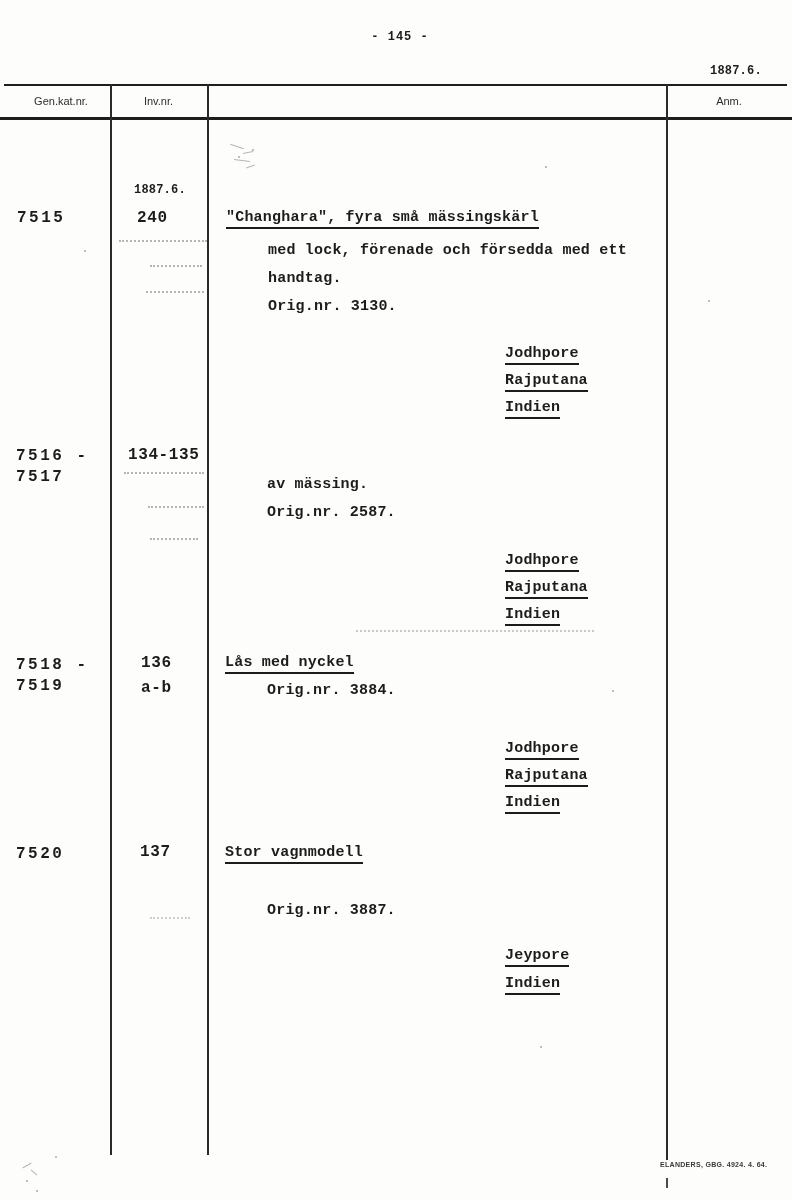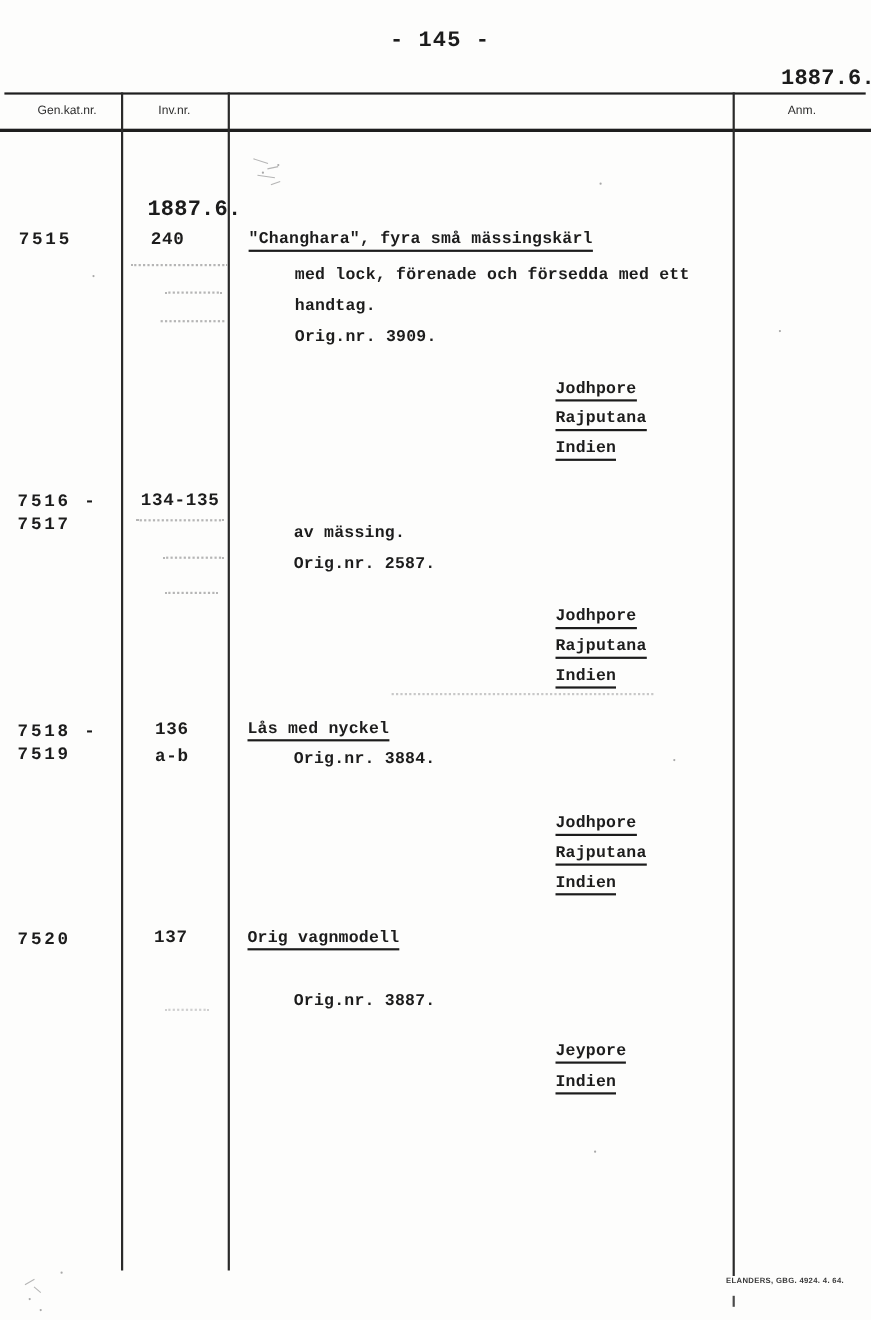--- a/index.html
+++ b/index.html
@@ -15,21 +15,21 @@
   .tw{
     position:absolute;
     font-family:"Liberation Mono", monospace;
     font-weight:700;
     font-size:15px;
     color:#1c1c1c;
     letter-spacing:.2px;
     white-space:pre;
     line-height:19px;
   }
-  .big{font-size:20px;}
+  .big{font-size:12px;}
   .gk{font-size:16px;letter-spacing:2.5px;}
   .inv{font-size:16px;letter-spacing:.6px;}
   .u{border-bottom:2px solid #1c1c1c;padding-bottom:1px;}
   
   .plabel{
     position:absolute;
     font-family:"Liberation Sans", sans-serif;
     font-size:11px;
     color:#2d2d2d;
     text-align:center;
@@ -67,21 +67,21 @@
   <div class="plabel" style="left:0px;top:95px;width:122px;">Gen.kat.nr.</div>
   <div class="plabel" style="left:110px;top:95px;width:97px;">Inv.nr.</div>
   <div class="plabel" style="left:666px;top:95px;width:126px;">Anm.</div>
 
   <div class="tw big" style="left:134px;top:181px;">1887.6.</div>
   <div class="tw gk" style="left:17px;top:209px;">7515</div>
   <div class="tw inv" style="left:137px;top:209px;">240</div>
   <div class="tw" style="left:226px;top:208px;"><span class="u">"Changhara", fyra små mässingskärl</span></div>
   <div class="tw" style="left:268px;top:241px;">med lock, förenade och försedda med ett</div>
   <div class="tw" style="left:268px;top:269px;">handtag.</div>
-  <div class="tw" style="left:268px;top:297px;">Orig.nr. 3909.</div>
+  <div class="tw" style="left:268px;top:297px;">Orig.nr. 3130.</div>
   <div class="tw" style="left:505px;top:344px;"><span class="u">Jodhpore</span></div>
   <div class="tw" style="left:505px;top:371px;"><span class="u">Rajputana</span></div>
   <div class="tw" style="left:505px;top:398px;"><span class="u">Indien</span></div>
   <div class="dotrow" style="left:119px;top:240px;width:88px;"></div>
   <div class="dotrow" style="left:150px;top:265px;width:52px;"></div>
   <div class="dotrow" style="left:146px;top:291px;width:58px;"></div>
 
   <div class="tw gk" style="left:16px;top:447px;">7516 -</div>
   <div class="tw gk" style="left:16px;top:468px;">7517</div>
   <div class="tw inv" style="left:128px;top:446px;">134-135</div>
@@ -100,21 +100,21 @@
   <div class="tw inv" style="left:141px;top:654px;">136</div>
   <div class="tw inv" style="left:141px;top:679px;">a-b</div>
   <div class="tw" style="left:225px;top:653px;"><span class="u">Lås med nyckel</span></div>
   <div class="tw" style="left:267px;top:681px;">Orig.nr. 3884.</div>
   <div class="tw" style="left:505px;top:739px;"><span class="u">Jodhpore</span></div>
   <div class="tw" style="left:505px;top:766px;"><span class="u">Rajputana</span></div>
   <div class="tw" style="left:505px;top:793px;"><span class="u">Indien</span></div>
 
   <div class="tw gk" style="left:16px;top:845px;">7520</div>
   <div class="tw inv" style="left:140px;top:843px;">137</div>
-  <div class="tw" style="left:225px;top:843px;"><span class="u">Orig vagnmodell</span></div>
+  <div class="tw" style="left:225px;top:843px;"><span class="u">Stor vagnmodell</span></div>
   <div class="tw" style="left:267px;top:901px;">Orig.nr. 3887.</div>
   <div class="tw" style="left:505px;top:946px;"><span class="u">Jeypore</span></div>
   <div class="tw" style="left:505px;top:974px;"><span class="u">Indien</span></div>
   <div class="dotrow" style="left:150px;top:917px;width:40px;border-top-color:#cfcfcf;"></div>
 
   <div class="printmark" style="left:660px;top:1161px;">ELANDERS, GBG. 4924. 4. 64.</div>
   <div style="position:absolute;left:666px;top:1178px;width:2px;height:10px;background:#4a4a4a;"></div>
 
   <div>
     <div class="scratch" style="left:230px;top:146px;width:14px;transform:rotate(18deg);"></div>

